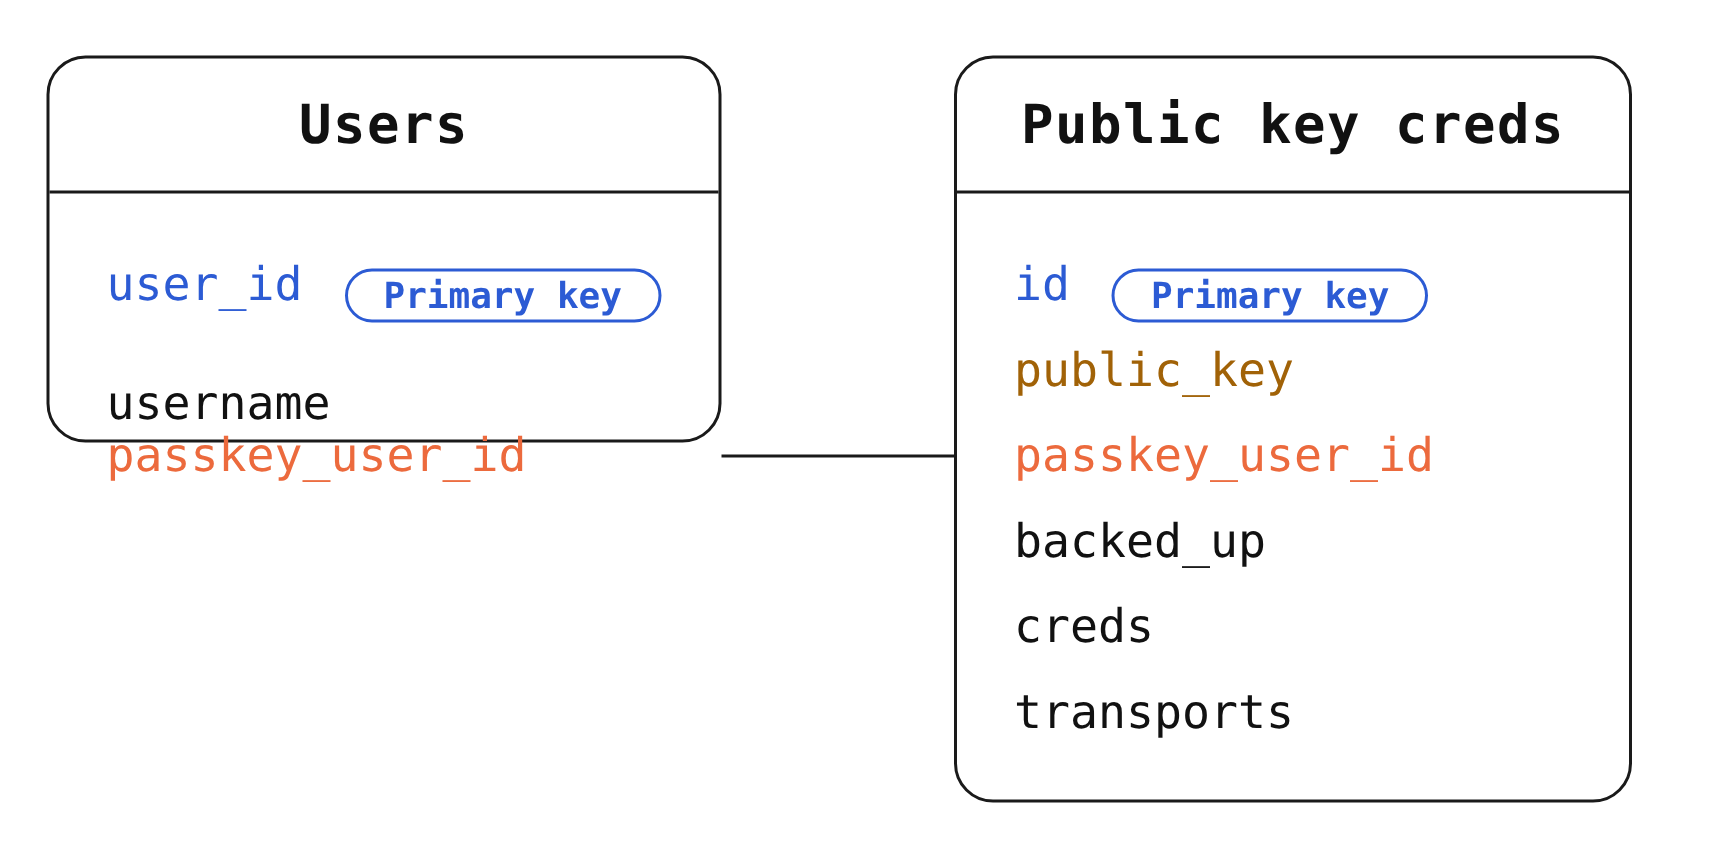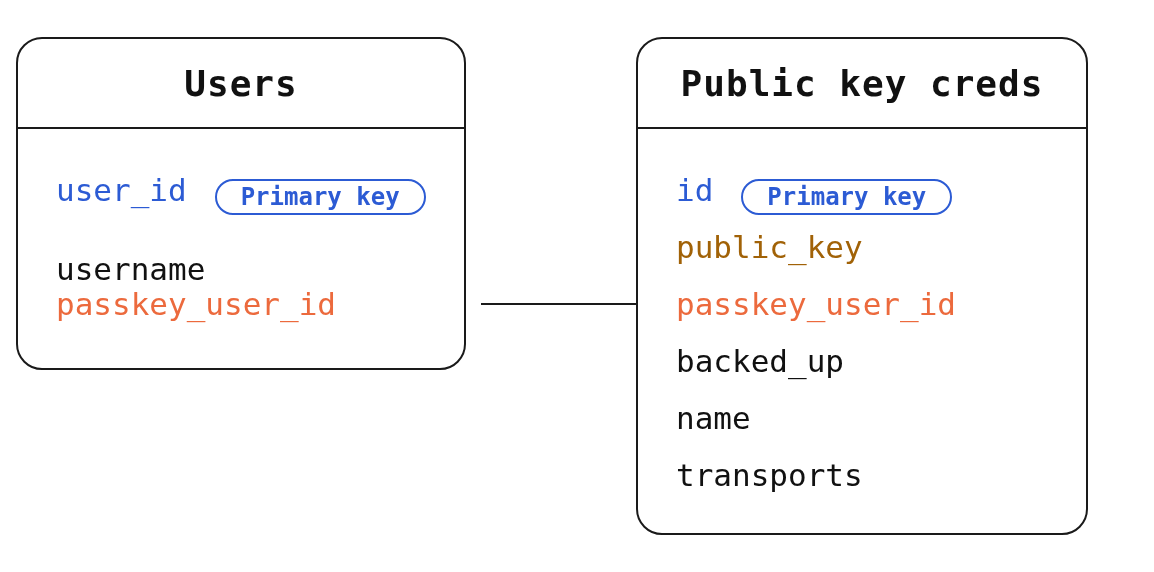--- a/index.html
+++ b/index.html
@@ -15,21 +15,21 @@
   .canvas {
     position: absolute;
     inset: 0;
   }
   .er-table {
     position: absolute;
     background: #ffffff;
     border: 2px solid #1a1a1a;
     border-radius: 26px;
   }
-  .er-table.t0 { left: 16px;  top: 37px; width: 450px; height: 333px; }
+  .er-table.t0 { left: 31px;  top: 37px; width: 450px; height: 258px; }
   .er-table.t1 { left: 636px; top: 37px; width: 452px; height: 498px; }
   .er-header {
     height: 90px;
     border-bottom: 2px solid #1a1a1a;
     display: flex;
     align-items: center;
     justify-content: center;
     font-size: 36px;
     font-weight: bold;
     letter-spacing: 1px;
@@ -106,21 +106,21 @@
         <div class="er-row">
           <span class="er-field" style="color: #a16207;">public_key</span>
         </div>
         <div class="er-row">
           <span class="er-field" style="color: rgb(236, 106, 61);">passkey_user_id</span>
         </div>
         <div class="er-row">
           <span class="er-field" style="color: rgb(17, 17, 17);">backed_up</span>
         </div>
         <div class="er-row">
-          <span class="er-field" style="color: rgb(17, 17, 17);">name</span>
+          <span class="er-field" style="color: rgb(17, 17, 17);">creds</span>
         </div>
         <div class="er-row">
           <span class="er-field" style="color: rgb(17, 17, 17);">transports</span>
         </div>
       </div>
   </section>
 
 </div>
 
 </body></html>

